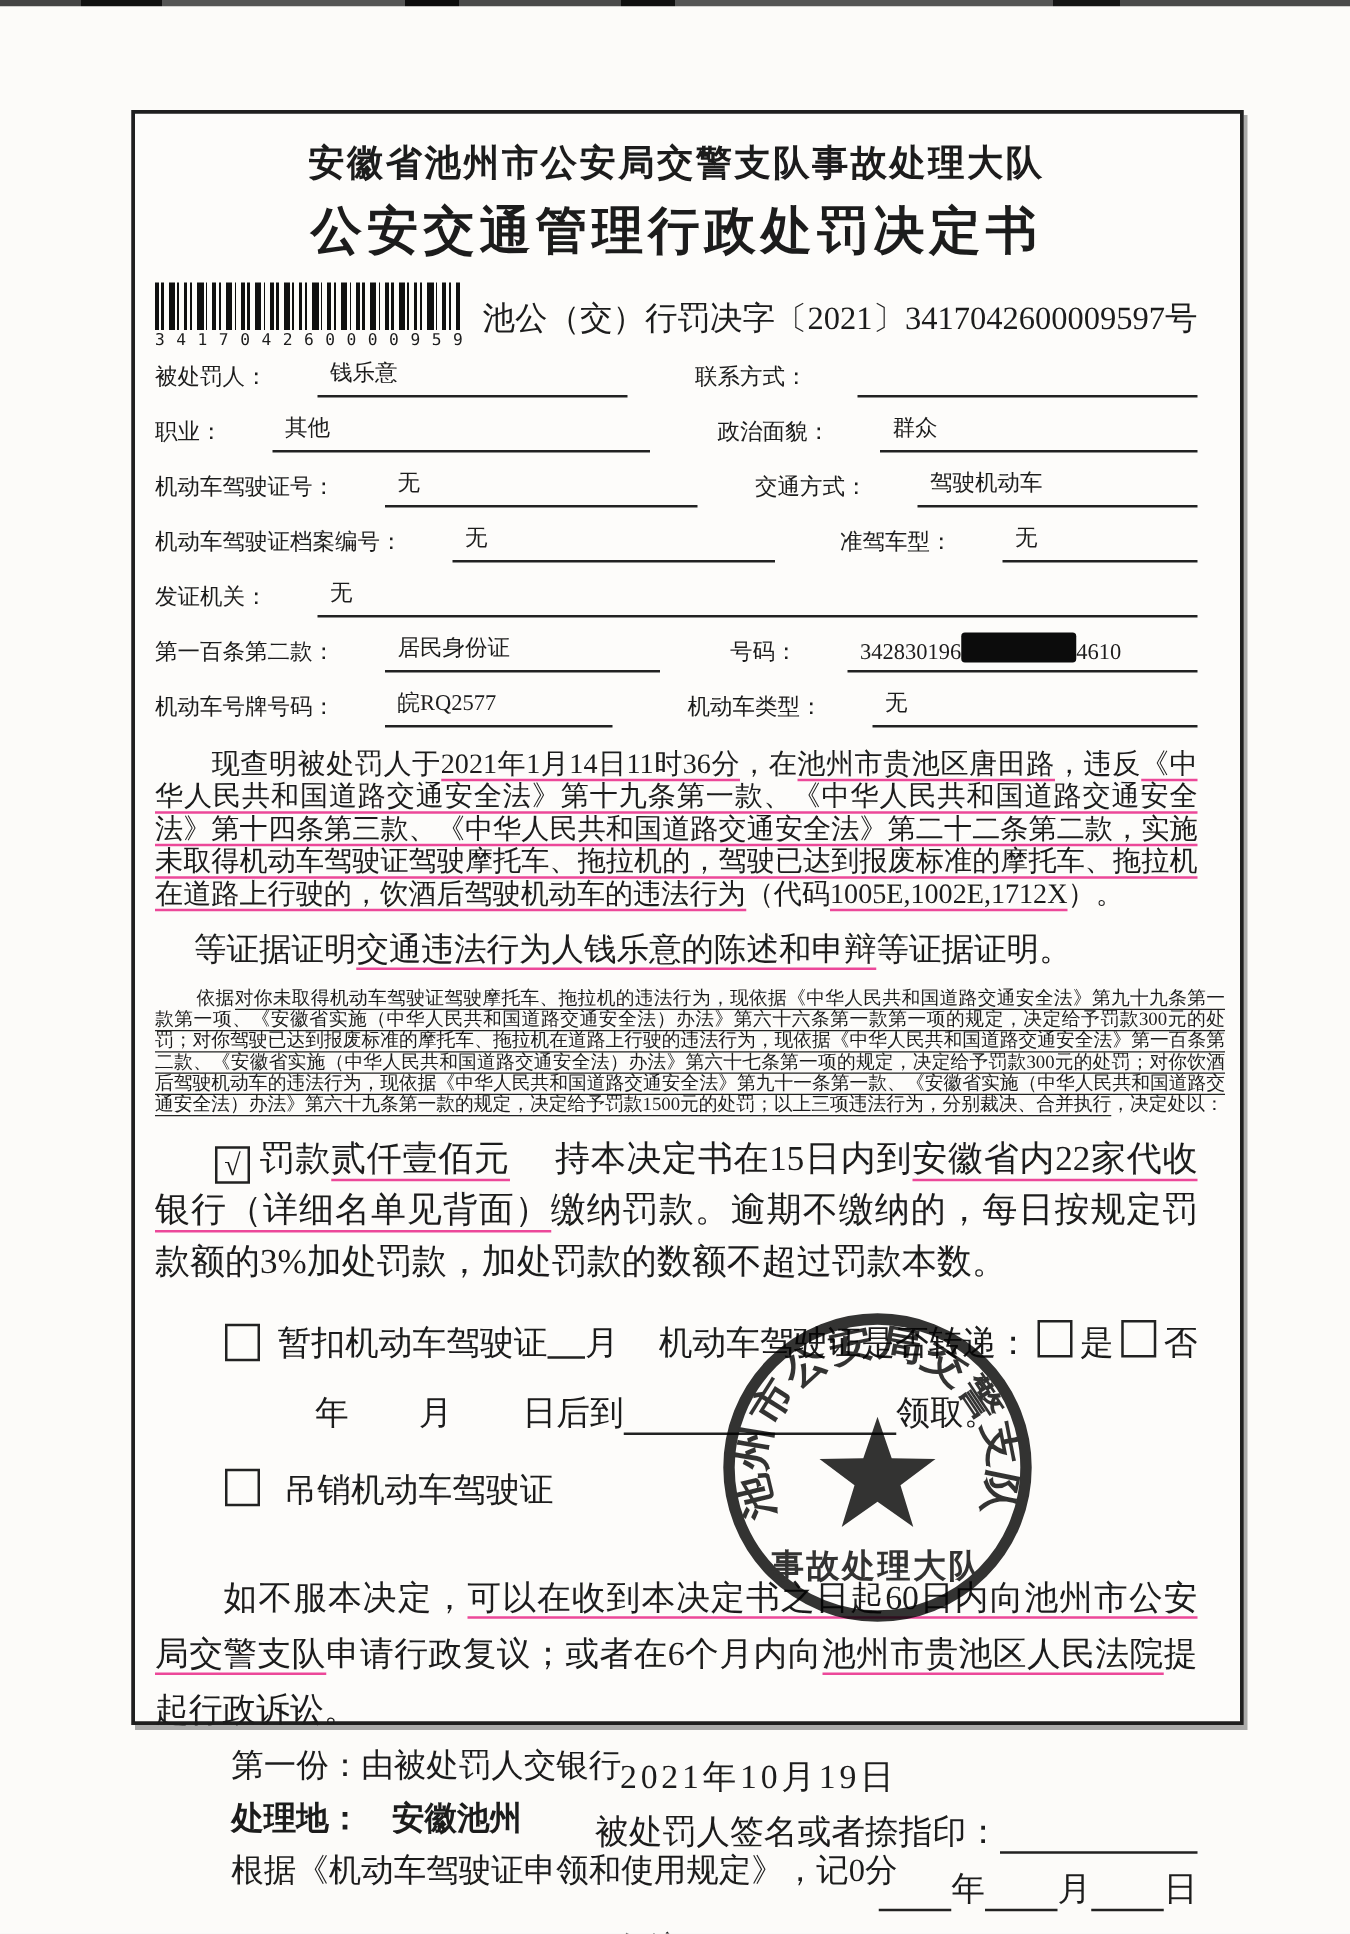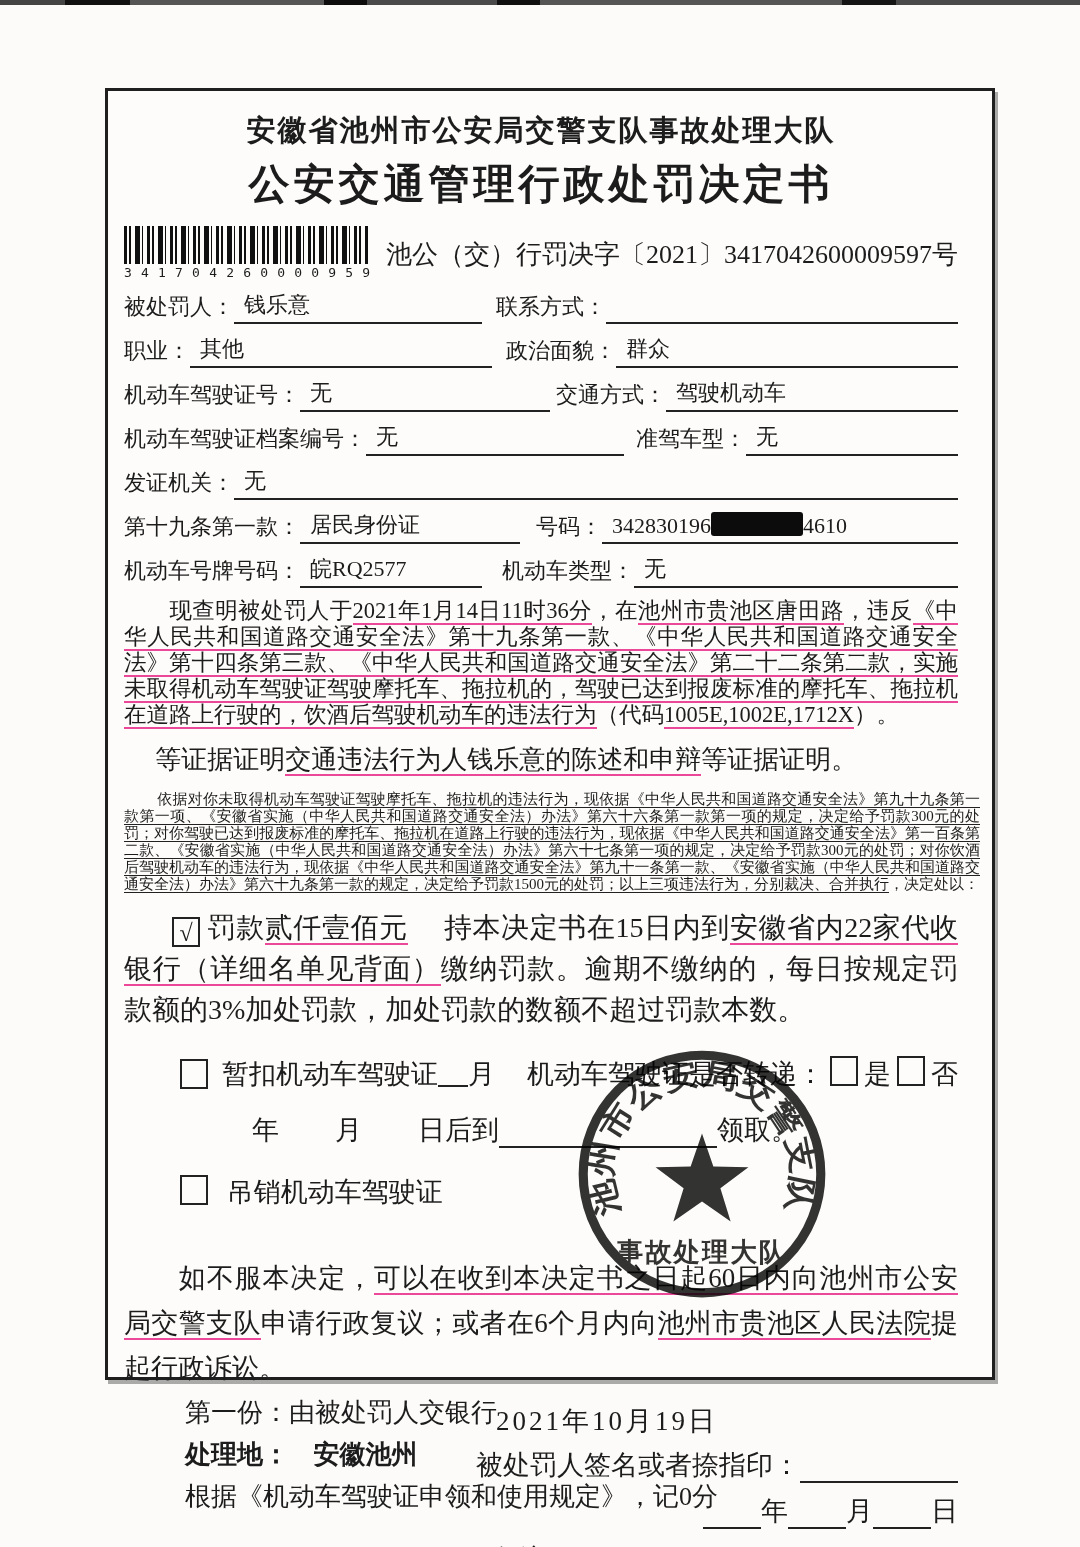--- a/index.html
+++ b/index.html
@@ -11,21 +11,21 @@
     border:3px solid #1f1f1f; box-shadow:3px 4px 0 rgba(70,70,70,.45);
     padding:12px 34px 0 16px; background:#fdfcfa; }
   .org-title { text-align:center; font-size:29px; font-weight:bold; letter-spacing:2px; margin-top:8px; }
   .doc-title { text-align:center; font-size:41px; font-weight:bold; letter-spacing:4px; margin-top:6px; }
   .code-row { display:flex; align-items:flex-end; margin-top:14px; }
   .barcode-wrap { width:250px; }
   .barcode-bars { height:38px; width:244px;
     background:repeating-linear-gradient(90deg,#101010 0 3px,#fdfcfa 3px 5px,#101010 5px 7px,#fdfcfa 7px 11px,#101010 11px 16px,#fdfcfa 16px 18px,#101010 18px 19px,#fdfcfa 19px 23px); }
   .barcode-digits { font-family:"DejaVu Sans Mono", monospace; font-size:13px; letter-spacing:9.2px; margin-top:1px; white-space:nowrap; }
   .doc-number { flex:1; text-align:right; font-size:26px; padding-bottom:8px; white-space:nowrap; }
-  .frow { display:flex; align-items:flex-end; font-size:22px; height:44px; white-space:nowrap; }
+  .frow { display:flex; align-items:center; font-size:18px; height:44px; white-space:nowrap;gap:40px; }
   .flabel { flex:0 0 auto; padding-bottom:2px; }
   .fvalue { border-bottom:2px solid #222; padding:0 6px 2px 10px; min-height:32px; }
   .grow { flex:1 1 auto; }
   .redact { display:inline-block; width:92px; height:24px; background:#0c0c0c; border-radius:3px; vertical-align:-3px; }
   .para { font-size:22.5px; line-height:26px; text-align:justify; margin-top:10px; }
   .para .ind { display:inline-block; width:2em; }
   .seg-u { border-bottom:2px solid #ec4899; }
   .evidence { font-size:26px; margin-top:14px; text-indent:1.2em; }
   .legal { font-size:15px; line-height:17px; text-align:justify; margin-top:14px; margin-right:-22px; }
   .legal .seg-u { border-bottom:1.5px solid #222; }
@@ -94,21 +94,21 @@
       <span class="flabel" style="margin-left:12px">准驾车型：</span>
       <span class="fvalue grow">无</span>
     </div>
 
     <div class="frow">
       <span class="flabel">发证机关：</span>
       <span class="fvalue grow">无</span>
     </div>
 
     <div class="frow">
-      <span class="flabel">第十九条第一款：</span>
+      <span class="flabel">第一百条第二款：</span>
       <span class="fvalue" style="width:220px">居民身份证</span>
       <span class="flabel" style="margin-left:16px">号码：</span>
       <span class="fvalue grow"><span>342830196</span><span class="redact"></span><span>4610</span></span>
     </div>
 
     <div class="frow">
       <span class="flabel">机动车号牌号码：</span>
       <span class="fvalue" style="width:182px">皖RQ2577</span>
       <span class="flabel" style="margin-left:20px">机动车类型：</span>
       <span class="fvalue grow">无</span>

